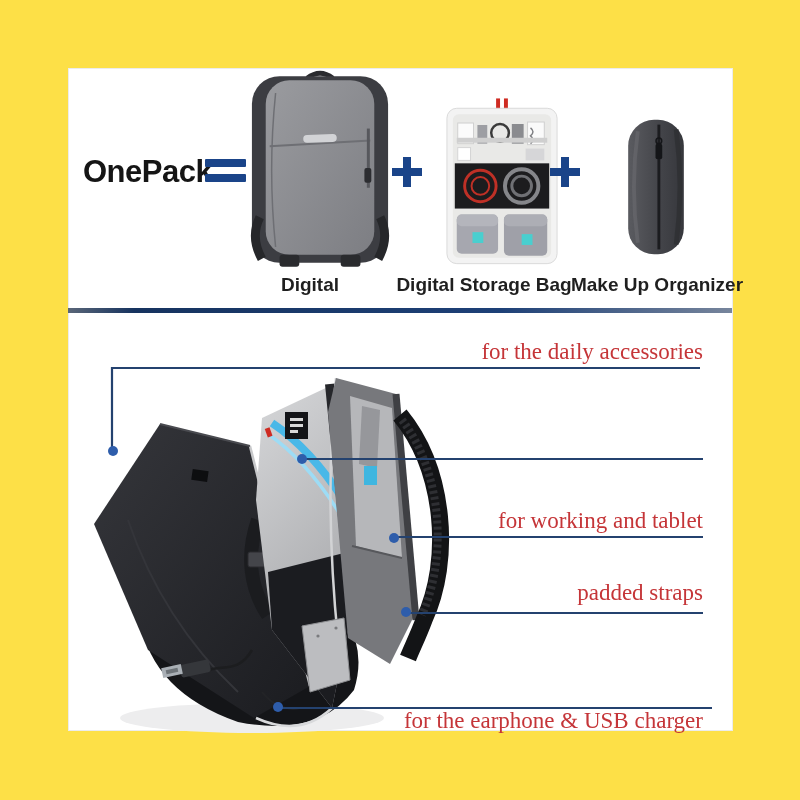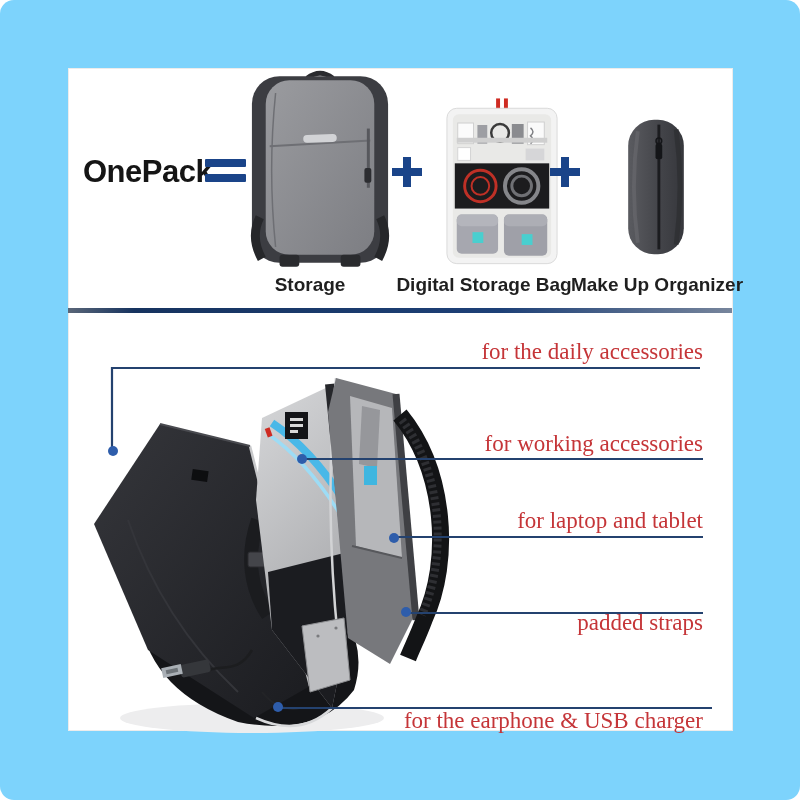--- a/index.html
+++ b/index.html
@@ -1,17 +1,17 @@
 <!DOCTYPE html>
 <html style="--accent-blue: #1a4489; --annotation-red: #c53538; --divider-navy: #1b3c70; --callout-line: #24426f; --callout-dot: #2e5dab; --zipper-cyan: #49b8e8; --tag-cyan: #3fb6e0; --pouch-tag-teal: #49cfcf; --cable-red: #bf3026; --zipper-pull-red: #cf2b22;"><head>
 <meta charset="utf-8">
 <style>
   html,body{margin:0;padding:0;background:#fff;}
-  .canvas{position:relative;width:800px;height:800px;background:#7dd3fc;overflow:hidden;
-          font-family:"Liberation Sans",sans-serif;border-radius:14px;}
+  .canvas{position:relative;width:800px;height:800px;background:#fde047;overflow:hidden;
+          font-family:"Liberation Sans",sans-serif;}
   .photo-frame{position:absolute;left:68px;top:68px;width:663px;height:661px;
                border:1px solid #ececec;background:#fff;}
   
   .brand{position:absolute;left:83px;top:154px;font-size:31px;font-weight:700;color:#151515;
          letter-spacing:-0.5px;}
   .equals{position:absolute;left:205px;top:159px;}
   .eq-bar{width:41px;height:8px;background:var(--accent-blue,#1a4489);border-radius:1px;}
   .eq-bar+.eq-bar{margin-top:7px;}
   .plus{position:absolute;width:30px;height:30px;}
   .plus.p1{left:392px;top:157px;}
@@ -25,21 +25,21 @@
   .svg-backpack{left:246px;top:70px;}
   .svg-storage{left:443px;top:98px;}
   .svg-makeup{left:612px;top:116px;}
   
   .divider{position:absolute;left:68px;top:308px;width:664px;height:5px;
            background:linear-gradient(90deg,#5a6678,#16335f 10%,#1d4077 65%,#77859c);}
   
   .scene{position:absolute;left:0;top:320px;width:800px;height:480px;}
   .ann{position:absolute;right:97px;text-align:right;font-family:"Liberation Serif",serif;
        font-size:23px;color:var(--annotation-red,#c53538);white-space:nowrap;line-height:1;}
-  .ann1{top:340px;} .ann2{top:432px;} .ann3{top:509px;} .ann4{top:611px;} .ann5{top:709px;}
+  .ann1{top:340px;} .ann2{top:432px;} .ann3{top:509px;} .ann4{top:581px;} .ann5{top:709px;}
   .cl{stroke:var(--callout-line,#24426f);stroke-width:2.2;fill:none;}
   .cd{fill:var(--callout-dot,#2e5dab);}
   .zip-cyan{stroke:var(--zipper-cyan,#49b8e8);}
   .zip-cyan2{stroke:#9ddcf5;}
   .tag-cyan{fill:var(--tag-cyan,#3fb6e0);}
   .pouch-tag{fill:var(--pouch-tag-teal,#49cfcf);}
   .coil-red{stroke:var(--cable-red,#bf3026);}
   .pull-red{fill:var(--zipper-pull-red,#cf2b22);}
 </style>
 </head>
@@ -127,21 +127,21 @@
       </linearGradient>
     </defs>
     <rect x="16" y="4" width="58" height="140" rx="27" fill="url(#muBody)"></rect>
     <path d="M26,16 Q18,74 26,132" stroke="#6a6b70" stroke-width="4" fill="none" opacity="0.6"></path>
     <path d="M48,9 L48,139" stroke="#1b1c1f" stroke-width="3"></path>
     <circle cx="48" cy="26" r="3" stroke="#141518" fill="none" stroke-width="1.5"></circle>
     <rect x="44.5" y="29" width="7" height="16" rx="2" fill="#141518"></rect>
     <path d="M66,14 Q74,74 66,134" stroke="#2c2d31" stroke-width="5" fill="none" opacity="0.7"></path>
   </svg>
 
-  <div class="caption cap1">Storage</div>
+  <div class="caption cap1">Digital</div>
   <div class="caption cap2">Digital Storage Bag</div>
   <div class="caption cap3">Make Up Organizer</div>
 
   <div class="divider"></div>
 
   <svg class="scene" viewBox="0 0 800 480">
     <defs>
       <linearGradient id="flapGrad" x1="0" y1="0" x2="1" y2="1">
         <stop offset="0" stop-color="#35363b"></stop>
           <stop offset="1" stop-color="#1b1c20"></stop>
@@ -226,18 +226,17 @@
 
       <path class="cl" d="M703,293 L406,293"></path>
       <circle class="cd" cx="406" cy="292" r="5"></circle>
 
       <path class="cl" d="M712,388 L278,388"></path>
       <circle class="cd" cx="278" cy="387" r="5"></circle>
     </g>
   </svg>
 
   <div class="ann ann1">for the daily accessories</div>
-  <div class="ann ann2">for working accessories</div>
-  <div class="ann ann3">for laptop and tablet</div>
+  <div class="ann ann3">for working and tablet</div>
   <div class="ann ann4">padded straps</div>
   <div class="ann ann5">for the earphone &amp; USB charger</div>
 
 </div>
 
 </body></html>

